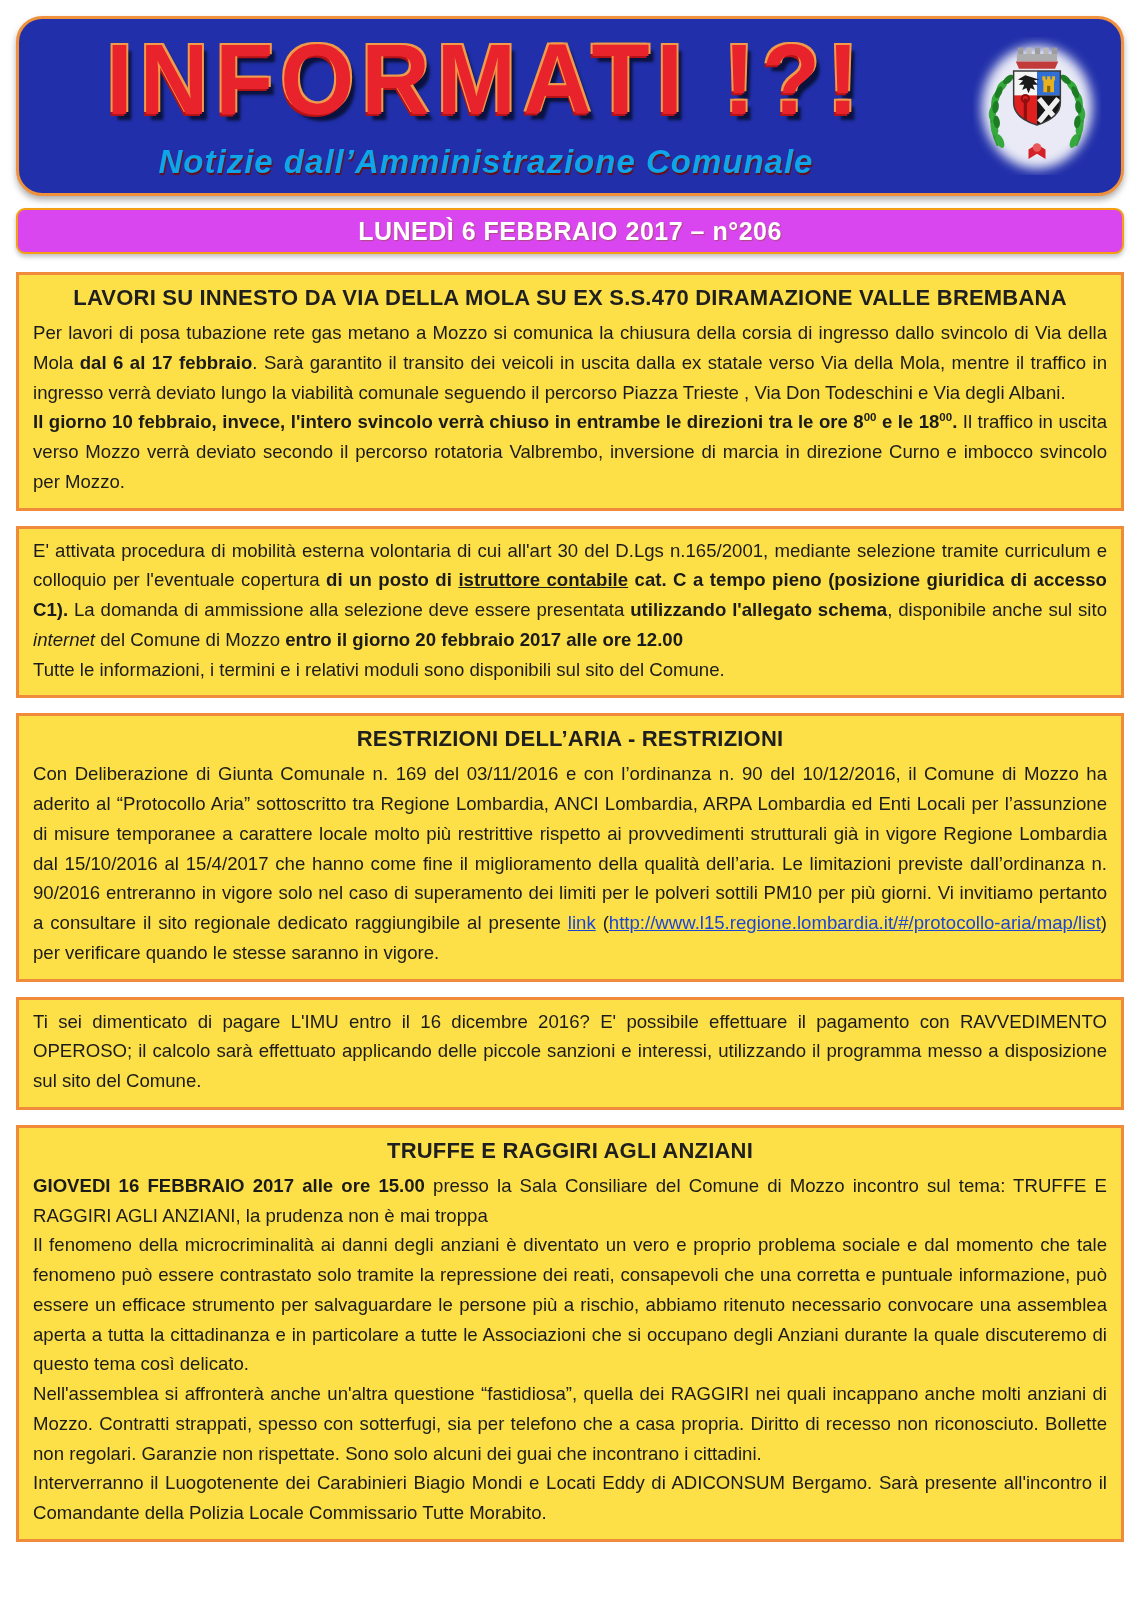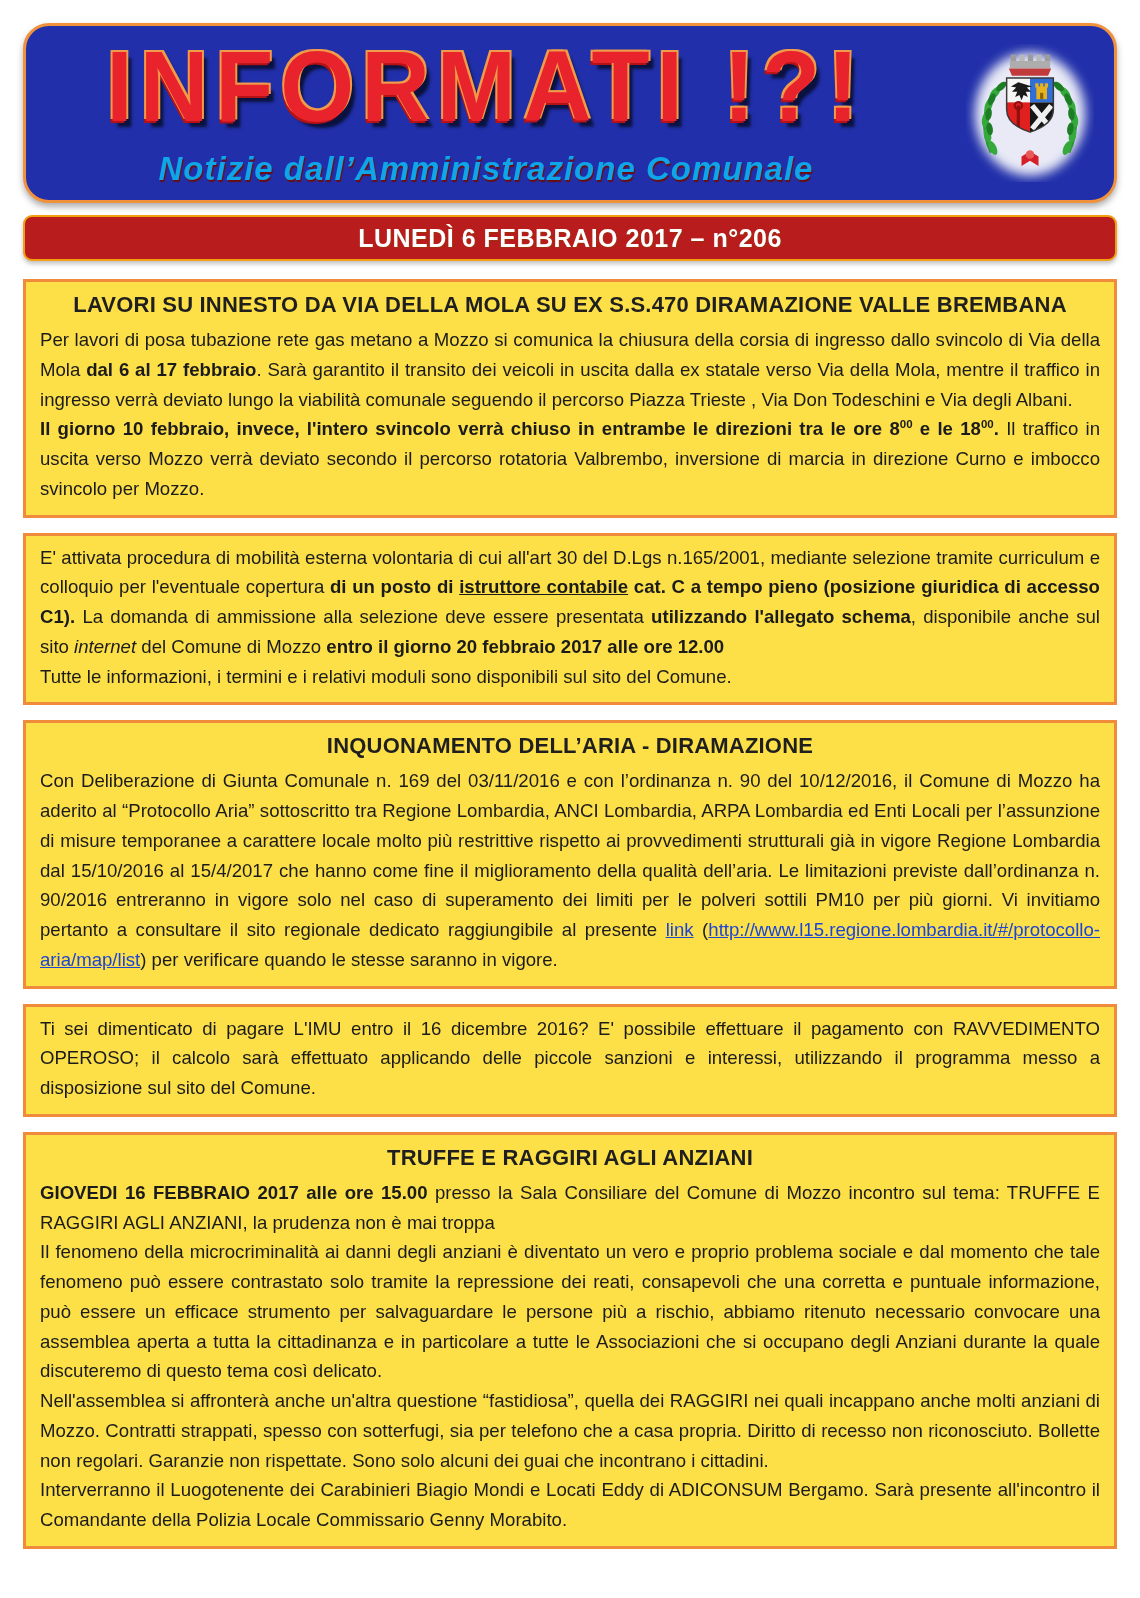--- a/index.html
+++ b/index.html
@@ -1,20 +1,20 @@
 <!DOCTYPE html>
 <html lang="it"><head>
 <meta charset="utf-8">
 <style>
   html,body{margin:0;padding:0;}
   body{
     width:1140px;height:1598px;overflow:hidden;background:#ffffff;
     font-family:"Liberation Sans","DejaVu Sans",sans-serif;color:#1b1b1b;
   }
-  .page{box-sizing:border-box;width:1140px;height:1598px;padding:23px;}
+  .page{box-sizing:border-box;width:1140px;height:1598px;padding:16px;}
 
   
   .header-box{
     box-sizing:border-box;height:180px;background:#2130aa;
     border:3px solid #f0923b;border-radius:26px;
     box-shadow:0 4px 6px rgba(110,110,110,.55);
     display:flex;align-items:stretch;margin-bottom:12px;position:relative;
   }
   .header-left{flex:1;display:flex;flex-direction:column;justify-content:center;align-items:center;overflow:hidden;}
   .main-title{
@@ -24,21 +24,21 @@
     transform:scaleY(1.05);
   }
   .subtitle{
     margin-top:16px;font-size:33px;font-weight:bold;font-style:italic;
     color:#0ea5e9;text-shadow:1px 2px 1px #6b0d10;letter-spacing:1px;white-space:nowrap;
   }
   .crest-col{width:168px;display:flex;align-items:center;justify-content:center;}
 
   
   .date-banner{
-    box-sizing:border-box;height:46px;background:#b91c1c;border:2px solid #f2a011;
+    box-sizing:border-box;height:46px;background:#d946ef;border:2px solid #f2a011;
     border-radius:9px;display:flex;align-items:center;justify-content:center;
     box-shadow:0 3px 4px rgba(140,140,140,.5);margin-bottom:18px;
   }
   .date-banner span{
     color:#ffffff;font-weight:bold;font-size:25px;letter-spacing:.5px;
     text-shadow:1px 1px 1px rgba(120,80,0,.45);
   }
 
   
   .section{
@@ -153,28 +153,28 @@
       <div class="section">
         <h2>LAVORI SU INNESTO DA VIA DELLA MOLA SU EX S.S.470 DIRAMAZIONE VALLE BREMBANA</h2>
         <p><span>Per lavori di posa tubazione rete gas metano a Mozzo si comunica la chiusura della corsia di ingresso dallo svincolo di Via della Mola </span><span class="b">dal 6 al 17 febbraio</span><span>. Sarà garantito il transito dei veicoli in uscita dalla ex statale verso Via della Mola, mentre il traffico in ingresso verrà deviato lungo la viabilità comunale seguendo il percorso Piazza Trieste , Via Don Todeschini e Via degli Albani.</span></p>
         <p><span class="b">Il giorno 10 febbraio, invece, l'intero svincolo verrà chiuso in entrambe le direzioni tra le ore 8</span><span class="b sup">00</span><span class="b"> e le 18</span><span class="b sup">00</span><span class="b">.</span><span> Il traffico in uscita verso Mozzo verrà deviato secondo il percorso rotatoria Valbrembo, inversione di marcia in direzione Curno e imbocco svincolo per Mozzo.</span></p>
       </div>
       <div class="section">
         <p><span>E' attivata procedura di mobilità esterna volontaria di cui all'art 30 del D.Lgs n.165/2001, mediante selezione tramite curriculum e colloquio per l'eventuale copertura </span><span class="b">di un posto di </span><span class="b u">istruttore contabile</span><span class="b"> cat. C a tempo pieno (posizione giuridica di accesso C1).</span><span> La domanda di ammissione alla selezione deve essere presentata </span><span class="b">utilizzando l'allegato schema</span><span>, disponibile anche sul sito </span><span class="i">internet</span><span> del Comune di Mozzo </span><span class="b">entro il giorno 20 febbraio 2017 alle ore 12.00</span></p>
         <p><span>Tutte le informazioni, i termini e i relativi moduli sono disponibili sul sito del Comune.</span></p>
       </div>
       <div class="section">
-        <h2>INQUONAMENTO DELL’ARIA - DIRAMAZIONE</h2>
+        <h2>RESTRIZIONI DELL’ARIA - RESTRIZIONI</h2>
         <p><span>Con Deliberazione di Giunta Comunale n. 169 del 03/11/2016 e con l’ordinanza n. 90 del 10/12/2016, il Comune di Mozzo ha aderito al “Protocollo Aria” sottoscritto tra Regione Lombardia, ANCI Lombardia, ARPA Lombardia ed Enti Locali per l’assunzione di misure temporanee a carattere locale molto più restrittive rispetto ai provvedimenti strutturali già in vigore Regione Lombardia dal 15/10/2016 al 15/4/2017 che hanno come fine il miglioramento della qualità dell’aria. Le limitazioni previste dall’ordinanza n. 90/2016 entreranno in vigore solo nel caso di superamento dei limiti per le polveri sottili PM10 per più giorni. Vi invitiamo pertanto a consultare il sito regionale dedicato raggiungibile al presente </span><a class="link" href="#">link</a><span> (</span><a class="link" href="#">http://www.l15.regione.lombardia.it/#/protocollo-aria/map/list</a><span>) per verificare quando le stesse saranno in vigore.</span></p>
       </div>
       <div class="section">
         <p><span>Ti sei dimenticato di pagare L'IMU entro il 16 dicembre 2016? E' possibile effettuare il pagamento con RAVVEDIMENTO OPEROSO; il calcolo sarà effettuato applicando delle piccole sanzioni e interessi, utilizzando il programma messo a disposizione sul sito del Comune.</span></p>
       </div>
       <div class="section">
         <h2>TRUFFE E RAGGIRI AGLI ANZIANI</h2>
         <p><span class="b">GIOVEDI 16 FEBBRAIO 2017 alle ore 15.00</span><span> presso la Sala Consiliare del Comune di Mozzo incontro sul tema: TRUFFE E RAGGIRI AGLI ANZIANI, la prudenza non è mai troppa</span></p>
         <p><span>Il fenomeno della microcriminalità ai danni degli anziani è diventato un vero e proprio problema sociale e dal momento che tale fenomeno può essere contrastato solo tramite la repressione dei reati, consapevoli che una corretta e puntuale informazione, può essere un efficace strumento per salvaguardare le persone più a rischio, abbiamo ritenuto necessario convocare una assemblea aperta a tutta la cittadinanza e in particolare a tutte le Associazioni che si occupano degli Anziani durante la quale discuteremo di questo tema così delicato.</span></p>
         <p><span>Nell'assemblea si affronterà anche un'altra questione “fastidiosa”, quella dei RAGGIRI nei quali incappano anche molti anziani di Mozzo. Contratti strappati, spesso con sotterfugi, sia per telefono che a casa propria. Diritto di recesso non riconosciuto. Bollette non regolari. Garanzie non rispettate. Sono solo alcuni dei guai che incontrano i cittadini.</span></p>
-        <p><span>Interverranno il Luogotenente dei Carabinieri Biagio Mondi e Locati Eddy di ADICONSUM Bergamo. Sarà presente all'incontro il Comandante della Polizia Locale Commissario Genny Morabito.</span></p>
+        <p><span>Interverranno il Luogotenente dei Carabinieri Biagio Mondi e Locati Eddy di ADICONSUM Bergamo. Sarà presente all'incontro il Comandante della Polizia Locale Commissario Tutte Morabito.</span></p>
       </div>
     </div>
 
 </div>
 
 </body></html>

